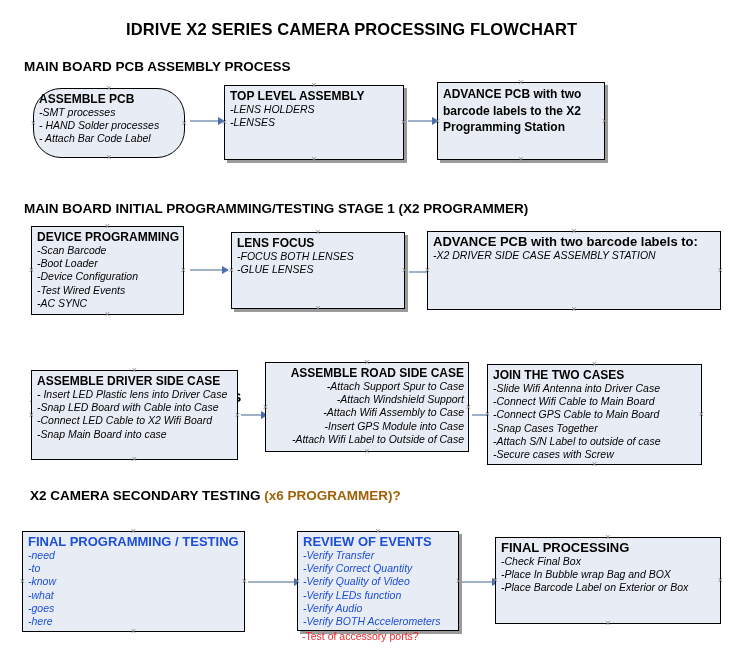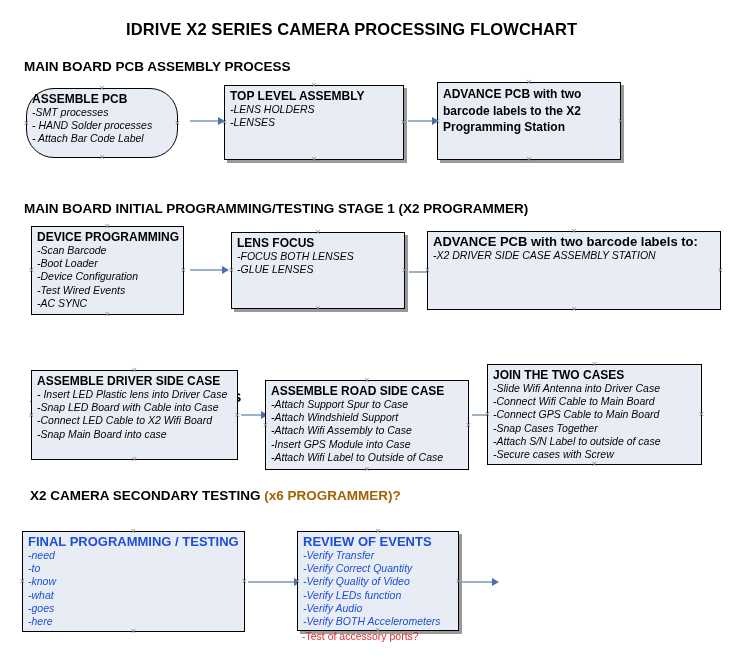--- a/index.html
+++ b/index.html
@@ -108,21 +108,21 @@
 <body>
 
 <div id="canvas">
 
   <div class="abs doc-title" style="left:126px; top:20px;">IDRIVE X2  SERIES CAMERA PROCESSING FLOWCHART</div>
 
   <div class="abs section-title" style="left:24px; top:59px;">
     <span>MAIN BOARD PCB ASSEMBLY PROCESS</span>
   </div>
 
-  <div class="node" style="left:26px; top:88px; width:152px; height:70px;border-radius:28px;">
+  <div class="node" style="left:33px; top:88px; width:152px; height:70px;border-radius:28px;">
     <div class="hd">ASSEMBLE PCB</div>
     <ul>
       <li>-SMT processes</li>
       <li>- HAND Solder processes</li>
       <li>- Attach Bar Code Label</li>
     </ul>
     <span class="handle h-t"></span>
     <span class="handle h-b"></span>
     <span class="handle h-l"></span>
     <span class="handle h-r"></span>
@@ -143,21 +143,21 @@
     <span class="handle h-b"></span>
     <span class="handle h-l"></span>
     <span class="handle h-r"></span>
   </div>
 
   <div class="conn" style="left:408px; top:120px; width:32px;">
     <div class="line" style="width:26px;"></div>
     <div class="head" style="left:24px;"></div>
   </div>
 
-  <div class="node shadow wrapbody" style="left:437px; top:82px; width:184px; height:78px;">
+  <div class="node shadow wrapbody" style="left:437px; top:82px; width:168px; height:78px;">
     <div class="hd">ADVANCE PCB with two barcode labels to the  X2 Programming Station</div>
     <span class="handle h-t"></span>
     <span class="handle h-b"></span>
     <span class="handle h-l"></span>
     <span class="handle h-r"></span>
   </div>
 
   <div class="abs section-title" style="left:24px; top:201px;">
     <span>MAIN BOARD INITIAL PROGRAMMING/TESTING STAGE 1 (X2 PROGRAMMER)</span>
   </div>
@@ -226,21 +226,21 @@
     <span class="handle h-b"></span>
     <span class="handle h-l"></span>
     <span class="handle h-r"></span>
   </div>
 
   <div class="conn" style="left:241px; top:414px; width:30px;">
     <div class="line" style="width:22px;"></div>
     <div class="head" style="left:20px;"></div>
   </div>
 
-  <div class="node" style="left:265px; top:380px; width:204px; height:90px;">
+  <div class="node" style="left:265px; top:362px; width:204px; height:90px;text-align:right;">
     <div class="hd">ASSEMBLE ROAD SIDE CASE</div>
     <ul>
       <li>-Attach Support Spur to Case</li>
       <li>-Attach Windshield Support</li>
       <li>-Attach Wifi Assembly to Case</li>
       <li>-Insert GPS Module into Case</li>
       <li>-Attach Wifi Label to Outside of Case</li>
     </ul>
     <span class="handle h-t"></span>
     <span class="handle h-b"></span>
@@ -310,14 +310,26 @@
     <span class="handle h-r"></span>
   </div>
 
   <div class="overflow-line" style="left:302px; top:630px;">-Test of accessory ports?</div>
 
   <div class="conn" style="left:462px; top:581px; width:40px;">
     <div class="line" style="width:32px;"></div>
     <div class="head" style="left:30px;"></div>
   </div>
 
+  <div class="node" style="left:495px; top:537px; width:226px; height:87px;">
+    <div class="hd big">FINAL PROCESSING</div>
+    <ul>
+      <li> -Check Final Box</li>
+      <li>-Place In Bubble wrap Bag and BOX</li>
+      <li>-Place Barcode Label on Exterior or Box</li>
+    </ul>
+    <span class="handle h-t"></span>
+    <span class="handle h-b"></span>
+    <span class="handle h-l"></span>
+    <span class="handle h-r"></span>
+  </div>
 
 </div>
 
 </body></html>

